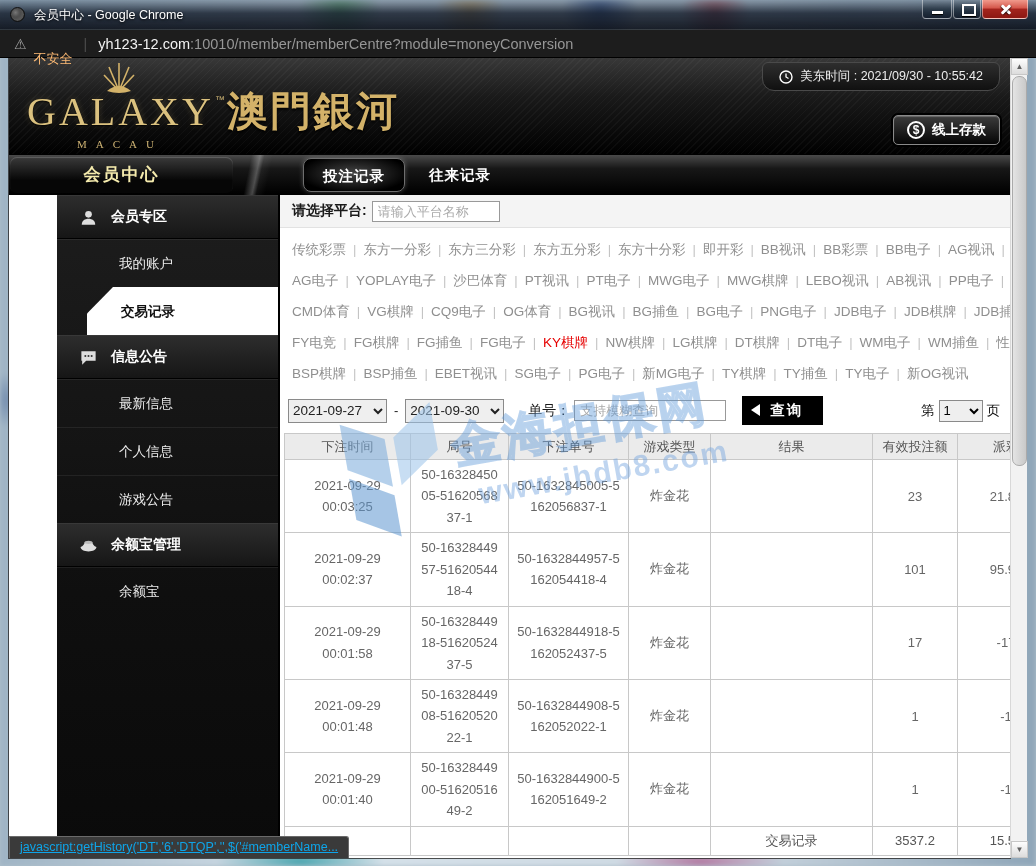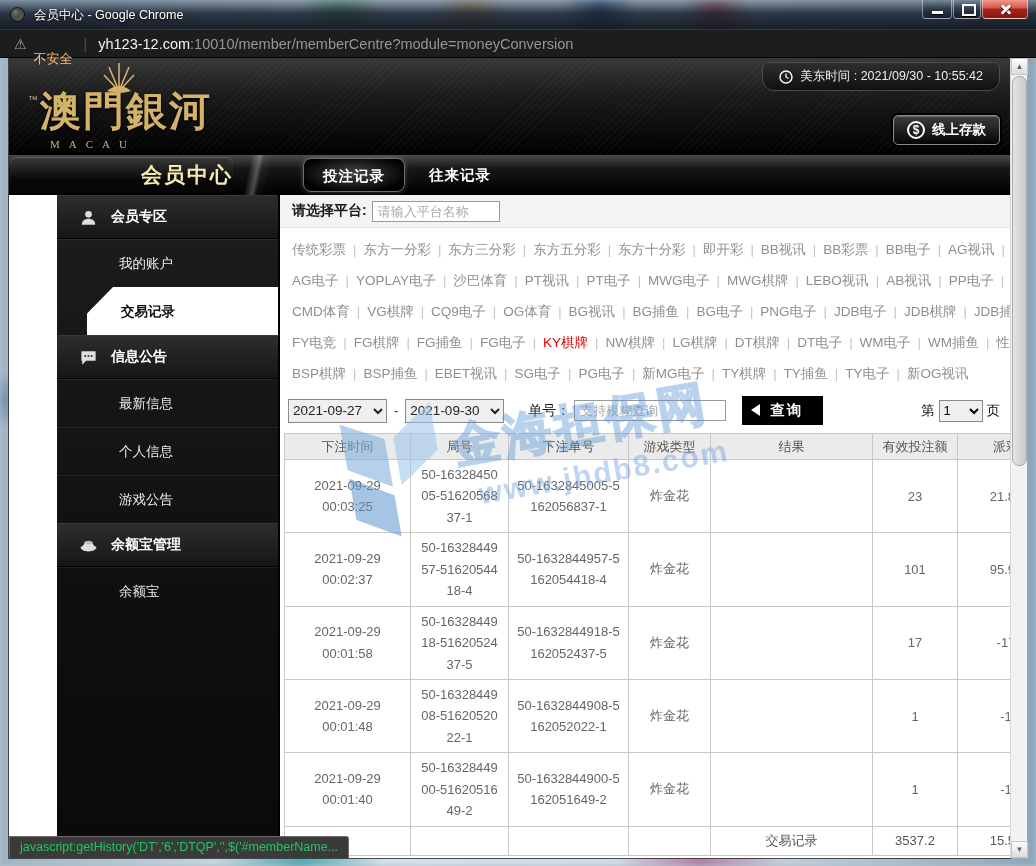--- a/index.html
+++ b/index.html
@@ -66,37 +66,37 @@
       repeating-linear-gradient(135deg, rgba(255,255,255,.03) 0 1px, transparent 1px 5px),
       linear-gradient(180deg,#383838 0%, #1a1a1a 40%, #000 100%);
     border-bottom:1px solid #000; }
   .emblem { position:absolute; left:92px; top:3px; }
   .logo-row { position:absolute; left:18px; top:26px; display:flex; align-items:baseline; }
   .logo-galaxy { font-family:"Liberation Serif","DejaVu Serif",serif; font-size:40px; letter-spacing:3px;
     color:#dcc27f; text-shadow:0 1px 2px #000, 0 0 6px rgba(220,190,120,.25); }
   .logo-tm { font-size:10px; color:#cfb574; margin:0 2px 0 1px; align-self:flex-start; padding-top:10px; }
   .logo-cn { font-family:"Liberation Serif","DejaVu Serif",serif; font-size:41px; font-weight:bold;
     color:#d3b269; text-shadow:0 2px 3px #000; letter-spacing:2px; }
-  .logo-macau { position:absolute; left:41px; top:80px; font-family:"Liberation Serif","DejaVu Serif",serif;
+  .logo-macau { position:absolute; left:68px; top:80px; font-family:"Liberation Serif","DejaVu Serif",serif;
     font-size:11px; letter-spacing:9px; color:#cdb273; }
   .time-pill { position:absolute; top:4px; right:10px; display:flex; align-items:center; gap:7px;
     background:linear-gradient(180deg,#2e2e2e,#101010); border:1px solid #4a4a4a;
     border-radius:6px 6px 12px 12px; padding:5px 16px; color:#ececec; font-size:12.5px; }
   .deposit-btn { position:absolute; right:10px; bottom:9px; display:flex; align-items:center; gap:7px;
     background:linear-gradient(180deg,#3c3c3c,#050505); border:1px solid #8a8a8a; border-radius:5px;
     padding:5px 13px; color:#fff; font-size:13.5px; font-weight:bold; cursor:pointer;
     box-shadow:0 0 0 2px #000, inset 0 1px 1px rgba(255,255,255,.25); }
   .dollar-circle { width:18px; height:18px; border:2px solid #fff; border-radius:50%; font-size:12px;
     font-weight:bold; line-height:15px; text-align:center; color:#fff; }
 
   
   .navbar { position:relative; height:40px; display:flex; align-items:center;
     background:linear-gradient(180deg,#4a4a4a 0%, #171717 35%, #000 100%); border-bottom:1px solid #000; }
-  .sidebar-title { width:223px; height:36px; margin:2px 0 2px 1px; line-height:36px; text-align:right;
-    color:#f6ecae; font-size:21px; font-weight:bold; letter-spacing:2px;
+  .sidebar-title { width:223px; height:36px; margin:2px 0 2px 1px; line-height:36px; text-align:center;
+    color:#f6ecae; font-size:17px; font-weight:bold; letter-spacing:2px;
     background:linear-gradient(180deg,#3a3a3a,#060606 65%); border-radius:7px;
     box-shadow:inset 0 1px 1px rgba(255,255,255,.2);font-family:Liberation Serif, serif; }
   .swoosh { width:64px; height:40px; margin-left:-6px;
     background:linear-gradient(102deg, transparent 34%, rgba(255,255,255,.28) 46%, rgba(255,255,255,.05) 52%, transparent 64%); }
   .tab-bar { display:flex; align-items:center; gap:4px; margin-left:12px; }
   .tab { min-width:102px; height:34px; line-height:34px; text-align:center; color:#fff;
     font-size:14.5px; font-weight:bold; letter-spacing:1px; cursor:pointer; }
   .tab.active { background:radial-gradient(ellipse at 50% 45%, #454545, #000 78%);
     border:1px solid #6e6e6e; border-radius:8px; box-shadow:0 0 5px rgba(255,255,255,.25); }
 
@@ -154,23 +154,23 @@
 
   
   .watermark { position:absolute; left:58px; top:182px; width:440px; transform:rotate(-10deg);
     opacity:.55; pointer-events:none; display:flex; align-items:center; z-index:4; }
   .wm-text-block { margin-left:6px; }
   .wm-cn { font-size:48px; font-weight:bold; letter-spacing:4px; color:rgba(120,170,225,.12);
     -webkit-text-stroke:2px rgba(90,150,215,.75); }
   .wm-url { font-size:30px; font-weight:bold; color:rgba(110,160,220,.8); letter-spacing:2px; margin-top:2px; padding-left:18px; }
 
   
-  .status-tip { position:absolute; left:9px; bottom:8px; z-index:6; background:#3a3a3a; color:#22c55e;
+  .status-tip { position:absolute; left:9px; bottom:8px; z-index:6; background:#3a3a3a; color:#0ea5e9;
     font-size:12.5px; padding:3px 10px 4px; border:1px solid #6a6a6a; border-bottom:none;
-    border-radius:0 3px 0 0; white-space:nowrap; }
+    border-radius:0 3px 0 0; white-space:nowrap;text-decoration:underline; }
 </style>
 </head>
 <body>
 
 <div class="desktop-blobs"></div>
 
 <div class="titlebar">
   <div class="favicon"></div>
   <div class="win-title">会员中心 - Google Chrome</div>
   <div class="win-btns">
@@ -199,20 +199,21 @@
           <path d="M18 30 L18 2"></path>
             <path d="M18 30 L8 6"></path>
             <path d="M18 30 L28 6"></path>
           <path d="M18 30 L3 14"></path>
             <path d="M18 30 L33 14"></path>
         </g>
         <path d="M6 30 Q18 20 30 30 Q18 34 6 30 Z" fill="#d3b269"></path>
       </svg>
     </div>
     <div class="logo-row">
+      <span class="logo-galaxy">GALAXY</span>
         <span class="logo-tm">™</span>
         <span class="logo-cn">澳門銀河</span>
     </div>
     <div class="logo-macau">MACAU</div>
     <div class="time-pill">
       <svg width="14" height="14" viewBox="0 0 14 14">
           <circle cx="7" cy="7" r="6" fill="none" stroke="#fff" stroke-width="1.4"></circle>
           <path d="M7 3.5 V7 L9.5 8.5" fill="none" stroke="#fff" stroke-width="1.3"></path>
         </svg>
       <span>美东时间 : 2021/09/30 - 10:55:42</span>

